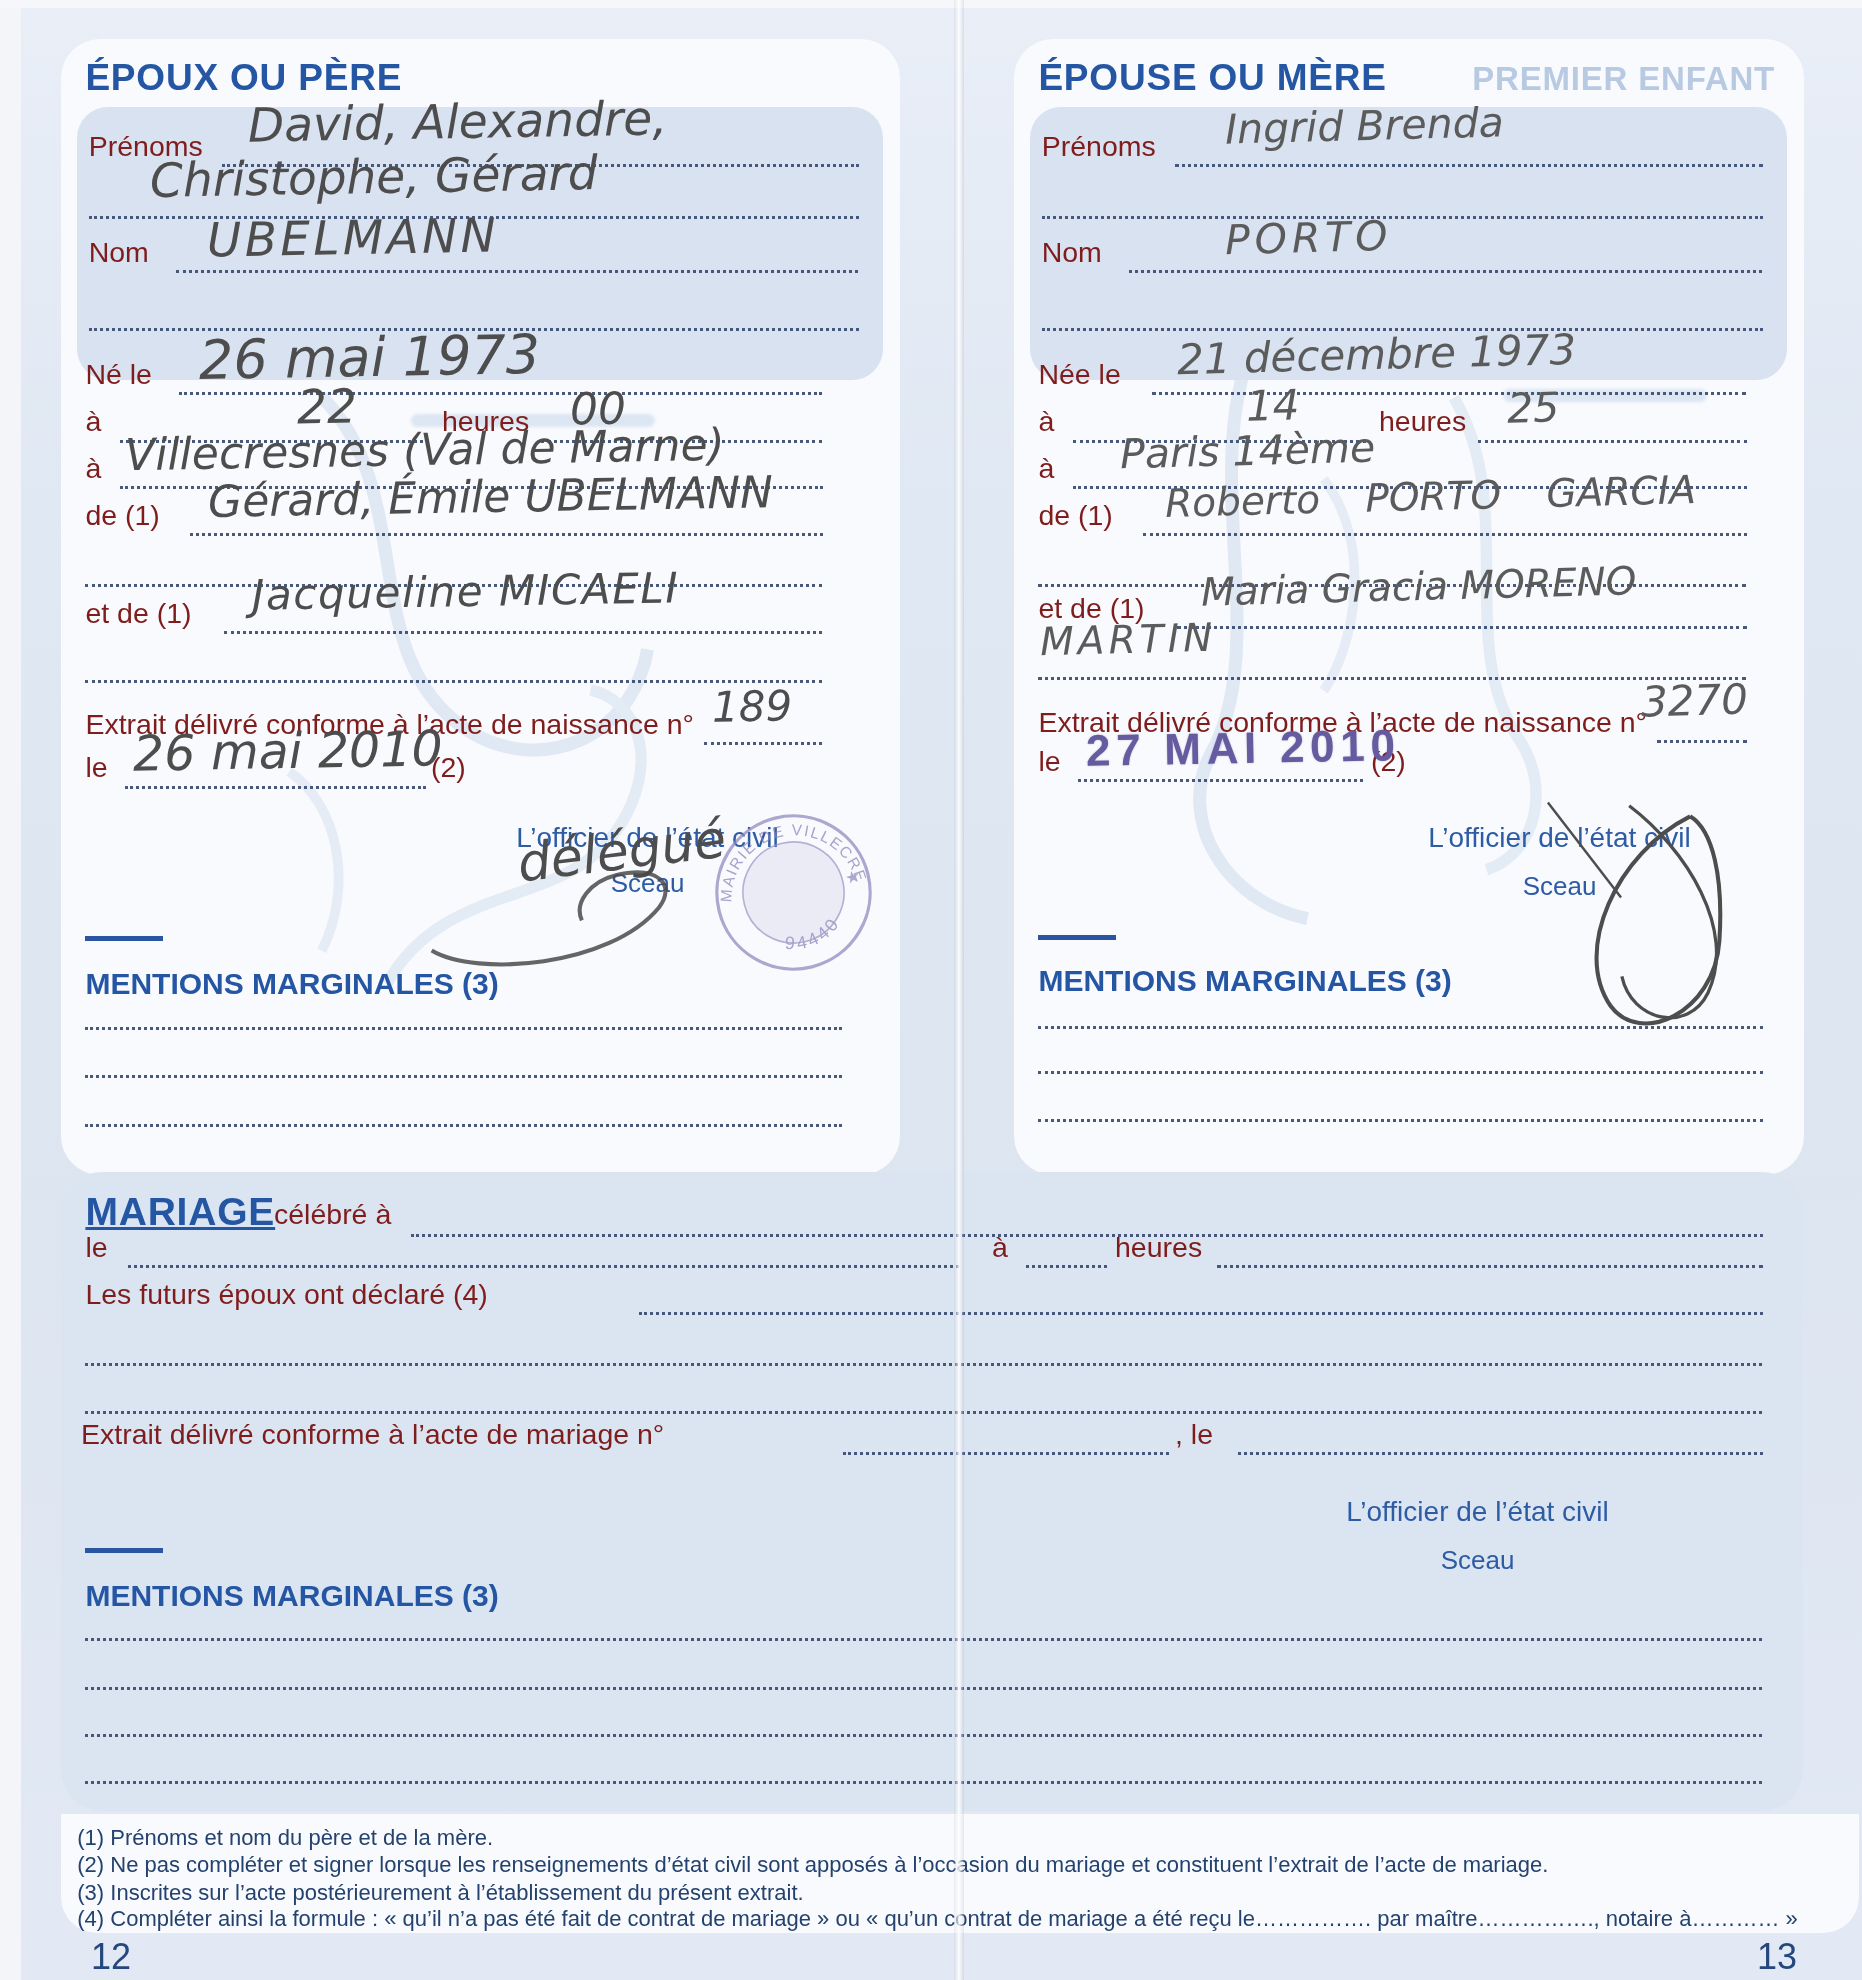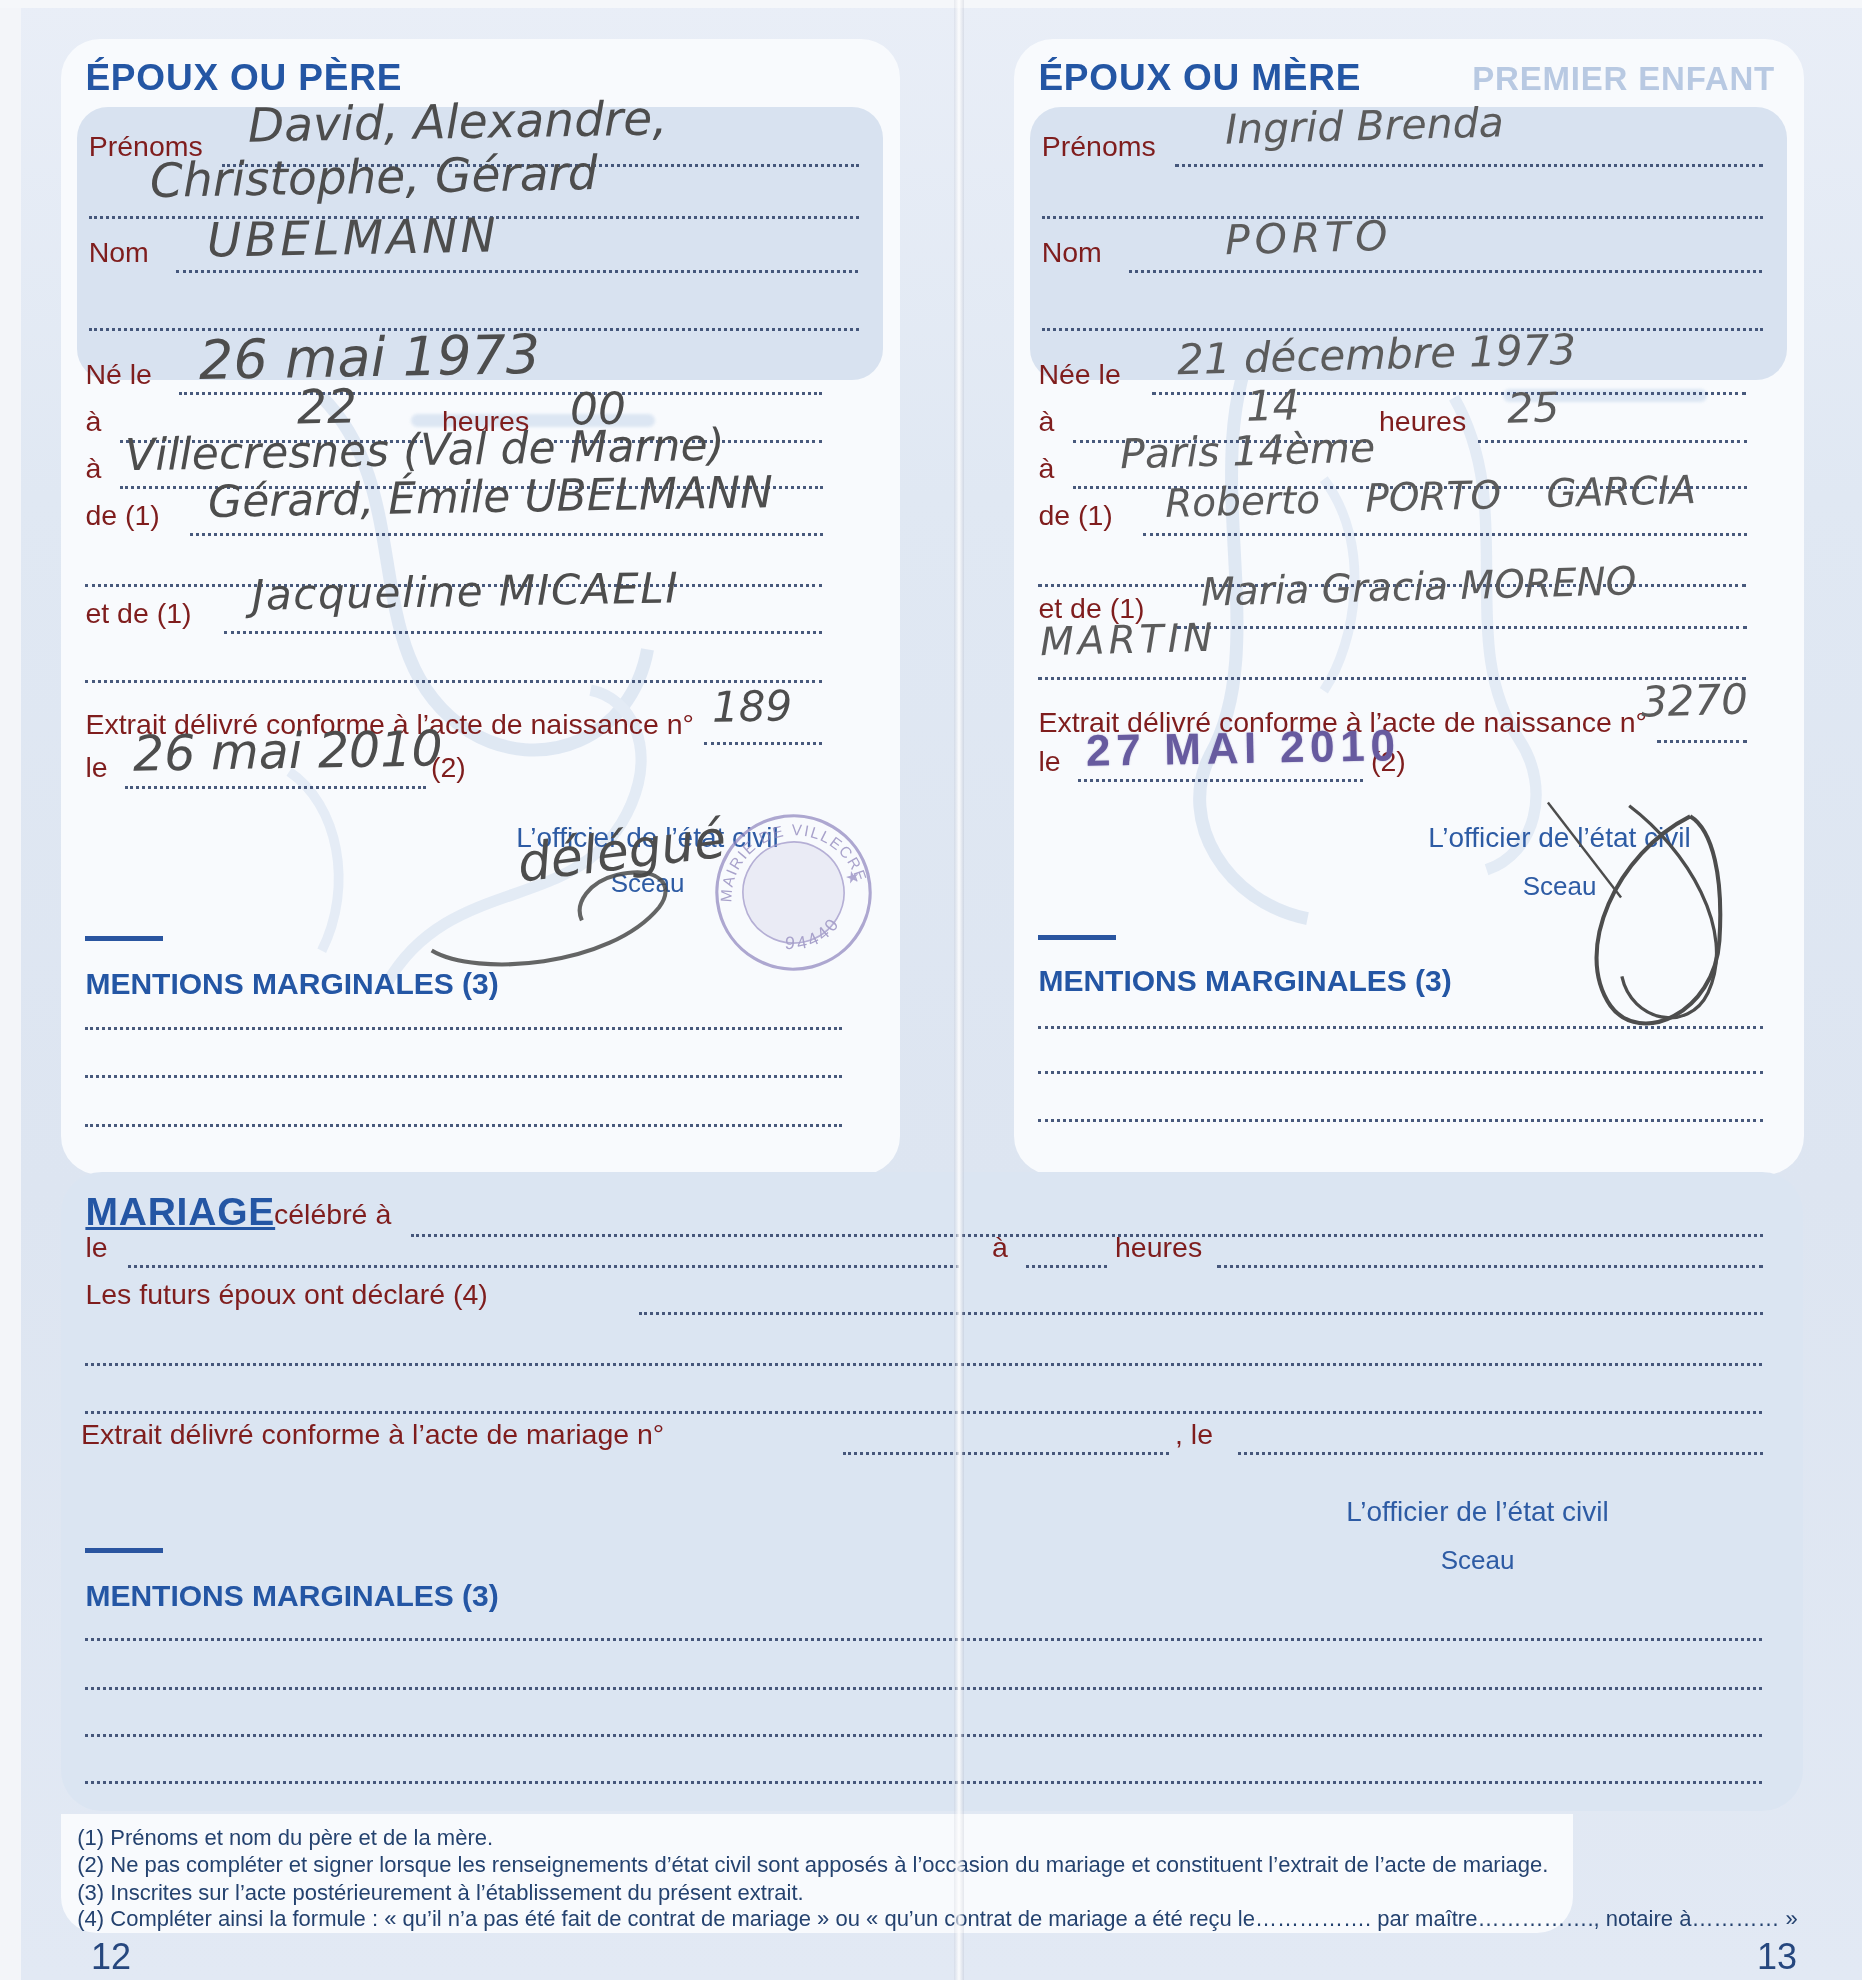--- a/index.html
+++ b/index.html
@@ -135,21 +135,21 @@
     <svg class="wm" style="left:98px;top:261px;" width="505" height="700" viewBox="0 0 620 860">
       <path d="M180,40 C100,200 200,420 120,560 C80,640 140,740 240,760" fill="none" stroke="#c3d3e9" stroke-width="16"></path>
       <path d="M420,120 C500,260 420,420 500,540 C540,600 520,680 460,700" fill="none" stroke="#cbd9ec" stroke-width="14"></path>
       <path d="M260,220 C320,300 300,420 260,480" fill="none" stroke="#cfdcee" stroke-width="12"></path>
     </svg>
     <div class="gl" style="left:423px;top:106px;width:269px;"></div>
     <div class="gl" style="left:440px;top:137px;width:244px;"></div>
     <div class="gl" style="left:456px;top:318px;width:252px;"></div>
     <div class="gl" style="left:489px;top:350px;width:204px;"></div>
 
-    <div class="hdr" style="left:24.4px;top:18px;">ÉPOUX OU MÈRE</div>
+    <div class="hdr" style="left:24.4px;top:18px;">ÉPOUSE OU MÈRE</div>
     <div class="ghosthdr" style="right:29px;top:21px;">PREMIER ENFANT</div>
 
     <div class="idbox" style="left:16.3px;top:68px;width:757px;height:273px;">
       <span class="lbl" style="left:11.4px;top:23px;">Prénoms</span>
       <div class="dot" style="left:145px;top:57px;width:588px;"></div>
       <span class="hw2" style="left:195px;top:-4.9px;font-size:41px;">Ingrid Brenda</span>
       <div class="dot" style="left:11.4px;top:109px;width:721px;"></div>
       <span class="lbl" style="left:11.4px;top:129px;">Nom</span>
       <div class="dot" style="left:99px;top:163px;width:633px;"></div>
       <span class="hw2" style="left:195px;top:107px;font-size:41px;letter-spacing:4.9px;">PORTO</span>
@@ -235,21 +235,21 @@
 
     <div class="rule" style="left:24.4px;top:376px;width:78px;"></div>
     <div class="mentions" style="left:24.4px;top:407px;">MENTIONS MARGINALES (3)</div>
 
     <div class="dot" style="left:24.4px;top:466px;width:1677px;"></div>
     <div class="dot" style="left:24.4px;top:515px;width:1677px;"></div>
     <div class="dot" style="left:24.4px;top:562px;width:1677px;"></div>
     <div class="dot" style="left:24.4px;top:609px;width:1677px;"></div>
   </div>
 
-  <div class="fnband" style="left:61px;top:1814px;width:1512px;height:119px;">
+  <div class="fnband" style="left:61px;top:1814px;width:1798px;height:119px;">
     <div class="fn" style="left:16.3px;top:9.8px;">(1) Prénoms et nom du père et de la mère.</div>
     <div class="fn" style="left:16.3px;top:37px;">(2) Ne pas compléter et signer lorsque les renseignements d’état civil sont apposés à l’occasion du mariage et constituent l’extrait de l’acte de mariage.</div>
     <div class="fn" style="left:16.3px;top:65px;">(3) Inscrites sur l’acte postérieurement à l’établissement du présent extrait.</div>
     <div class="fn" style="left:16.3px;top:91px;">(4) Compléter ainsi la formule : « qu’il n’a pas été fait de contrat de mariage » ou « qu’un contrat de mariage a été reçu le……………. par maître……………., notaire à………… »</div>
   </div>
 
   <div class="pgnum" style="left:91px;top:1936px;">12</div>
   <div class="pgnum" style="left:1757px;top:1936px;">13</div>
 
   <div class="fold"></div>

